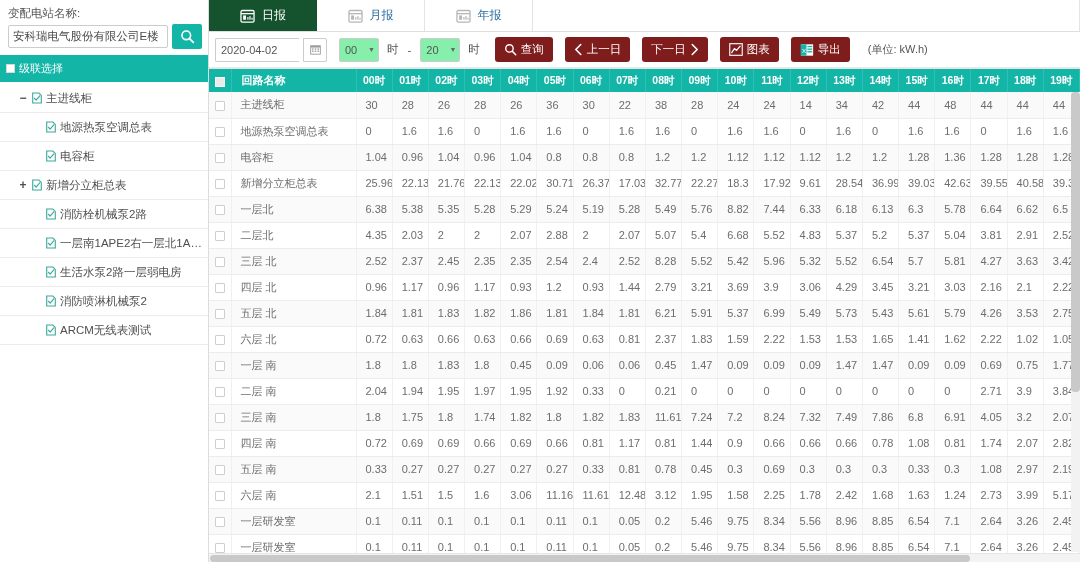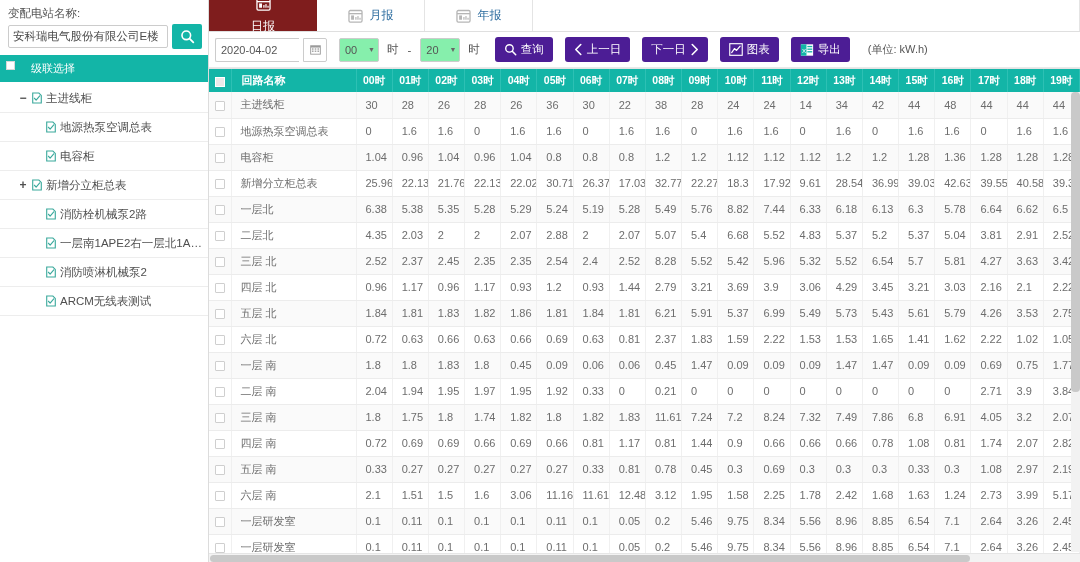--- a/index.html
+++ b/index.html
@@ -71,21 +71,21 @@
     background: #fff;
     border-radius: 10px;
     display: flex;
     align-items: center;
     padding: 0 6px;
     font-size: 10.5px;
     color: #9a9a9a;
     justify-content: space-between;
   }
   .cascade {
-    display: flex; align-items: flex-start; gap: 16px;
+    display: flex; align-items: center; gap: 4px;
     color: #fff; font-size: 11px; white-space: nowrap;
   }
   .cascade .box {
     width: 9px; height: 9px; background: #fff;
     border: 1px solid #d8d8d8; display: inline-block;
   }
   .tree { flex: 1 1 auto; overflow: hidden; padding-top: 2px; }
   .tree-node {
     height: 29px;
     display: flex;
@@ -133,21 +133,21 @@
     display: flex;
     align-items: center;
     justify-content: center;
     gap: 7px;
     font-size: 12px;
     color: #2a6b9e;
     border-right: 1px solid #e4e4e4;
     cursor: pointer;
     background: #fff;
   }
-  .tab.active { background: #7f1d1d; color: #ffffff; border-right: none; flex-direction: column; }
+  .tab.active { background: #14532d; color: #ffffff; border-right: none; }
   .tab .cal { display: inline-flex; }
   .tabfill { flex: 1 1 auto; border-bottom: none; }
 
   .toolbar {
     height: 36px;
     display: flex;
     align-items: center;
     gap: 4px;
     padding: 0 6px;
     flex: 0 0 36px;
@@ -178,21 +178,21 @@
     padding: 0 3px 0 5px;
     font-size: 11px; color: #555;
     margin-left: 8px;
     cursor: pointer;
   }
   .selbox .caret { font-size: 7px; color: #666; }
   .unitxt { font-size: 11.5px; color: #555; margin: 0 3px 0 4px; }
   .dash { font-size: 11.5px; color: #555; margin: 0 2px; }
   .tbtn {
     height: 25px;
-    background: #4c1d95;
+    background: #7f1d1d;
     color: #fff;
     border-radius: 3px;
     display: inline-flex;
     align-items: center;
     justify-content: center;
     gap: 4px;
     font-size: 11.5px;
     padding: 0 9px;
     margin-left: 8px;
     cursor: pointer;
@@ -352,20 +352,30 @@
         </div>
         <div class="tree-node lvl1">
           <span class="toggle"></span>
           <span class="doc-icon">
             <svg width="12" height="12" viewBox="0 0 14 14">
               <path d="M2 1.2 h7.2 l2.8 2.8 v8.8 h-10 z" fill="none" stroke="#3aa99c" stroke-width="1.3"></path>
               <polyline points="4,7.3 6,9.4 10.2,4.4" fill="none" stroke="#3aa99c" stroke-width="1.3" stroke-linecap="round" stroke-linejoin="round"></polyline>
             </svg>
           </span>
           <span class="lbl">一层南1APE2右一层北1APE1左</span>
+        </div>
+        <div class="tree-node lvl1">
+          <span class="toggle"></span>
+          <span class="doc-icon">
+            <svg width="12" height="12" viewBox="0 0 14 14">
+              <path d="M2 1.2 h7.2 l2.8 2.8 v8.8 h-10 z" fill="none" stroke="#3aa99c" stroke-width="1.3"></path>
+              <polyline points="4,7.3 6,9.4 10.2,4.4" fill="none" stroke="#3aa99c" stroke-width="1.3" stroke-linecap="round" stroke-linejoin="round"></polyline>
+            </svg>
+          </span>
+          <span class="lbl">生活水泵2路一层弱电房</span>
         </div>
         <div class="tree-node lvl1">
           <span class="toggle"></span>
           <span class="doc-icon">
             <svg width="12" height="12" viewBox="0 0 14 14">
               <path d="M2 1.2 h7.2 l2.8 2.8 v8.8 h-10 z" fill="none" stroke="#3aa99c" stroke-width="1.3"></path>
               <polyline points="4,7.3 6,9.4 10.2,4.4" fill="none" stroke="#3aa99c" stroke-width="1.3" stroke-linecap="round" stroke-linejoin="round"></polyline>
             </svg>
           </span>
           <span class="lbl">消防喷淋机械泵2</span>

